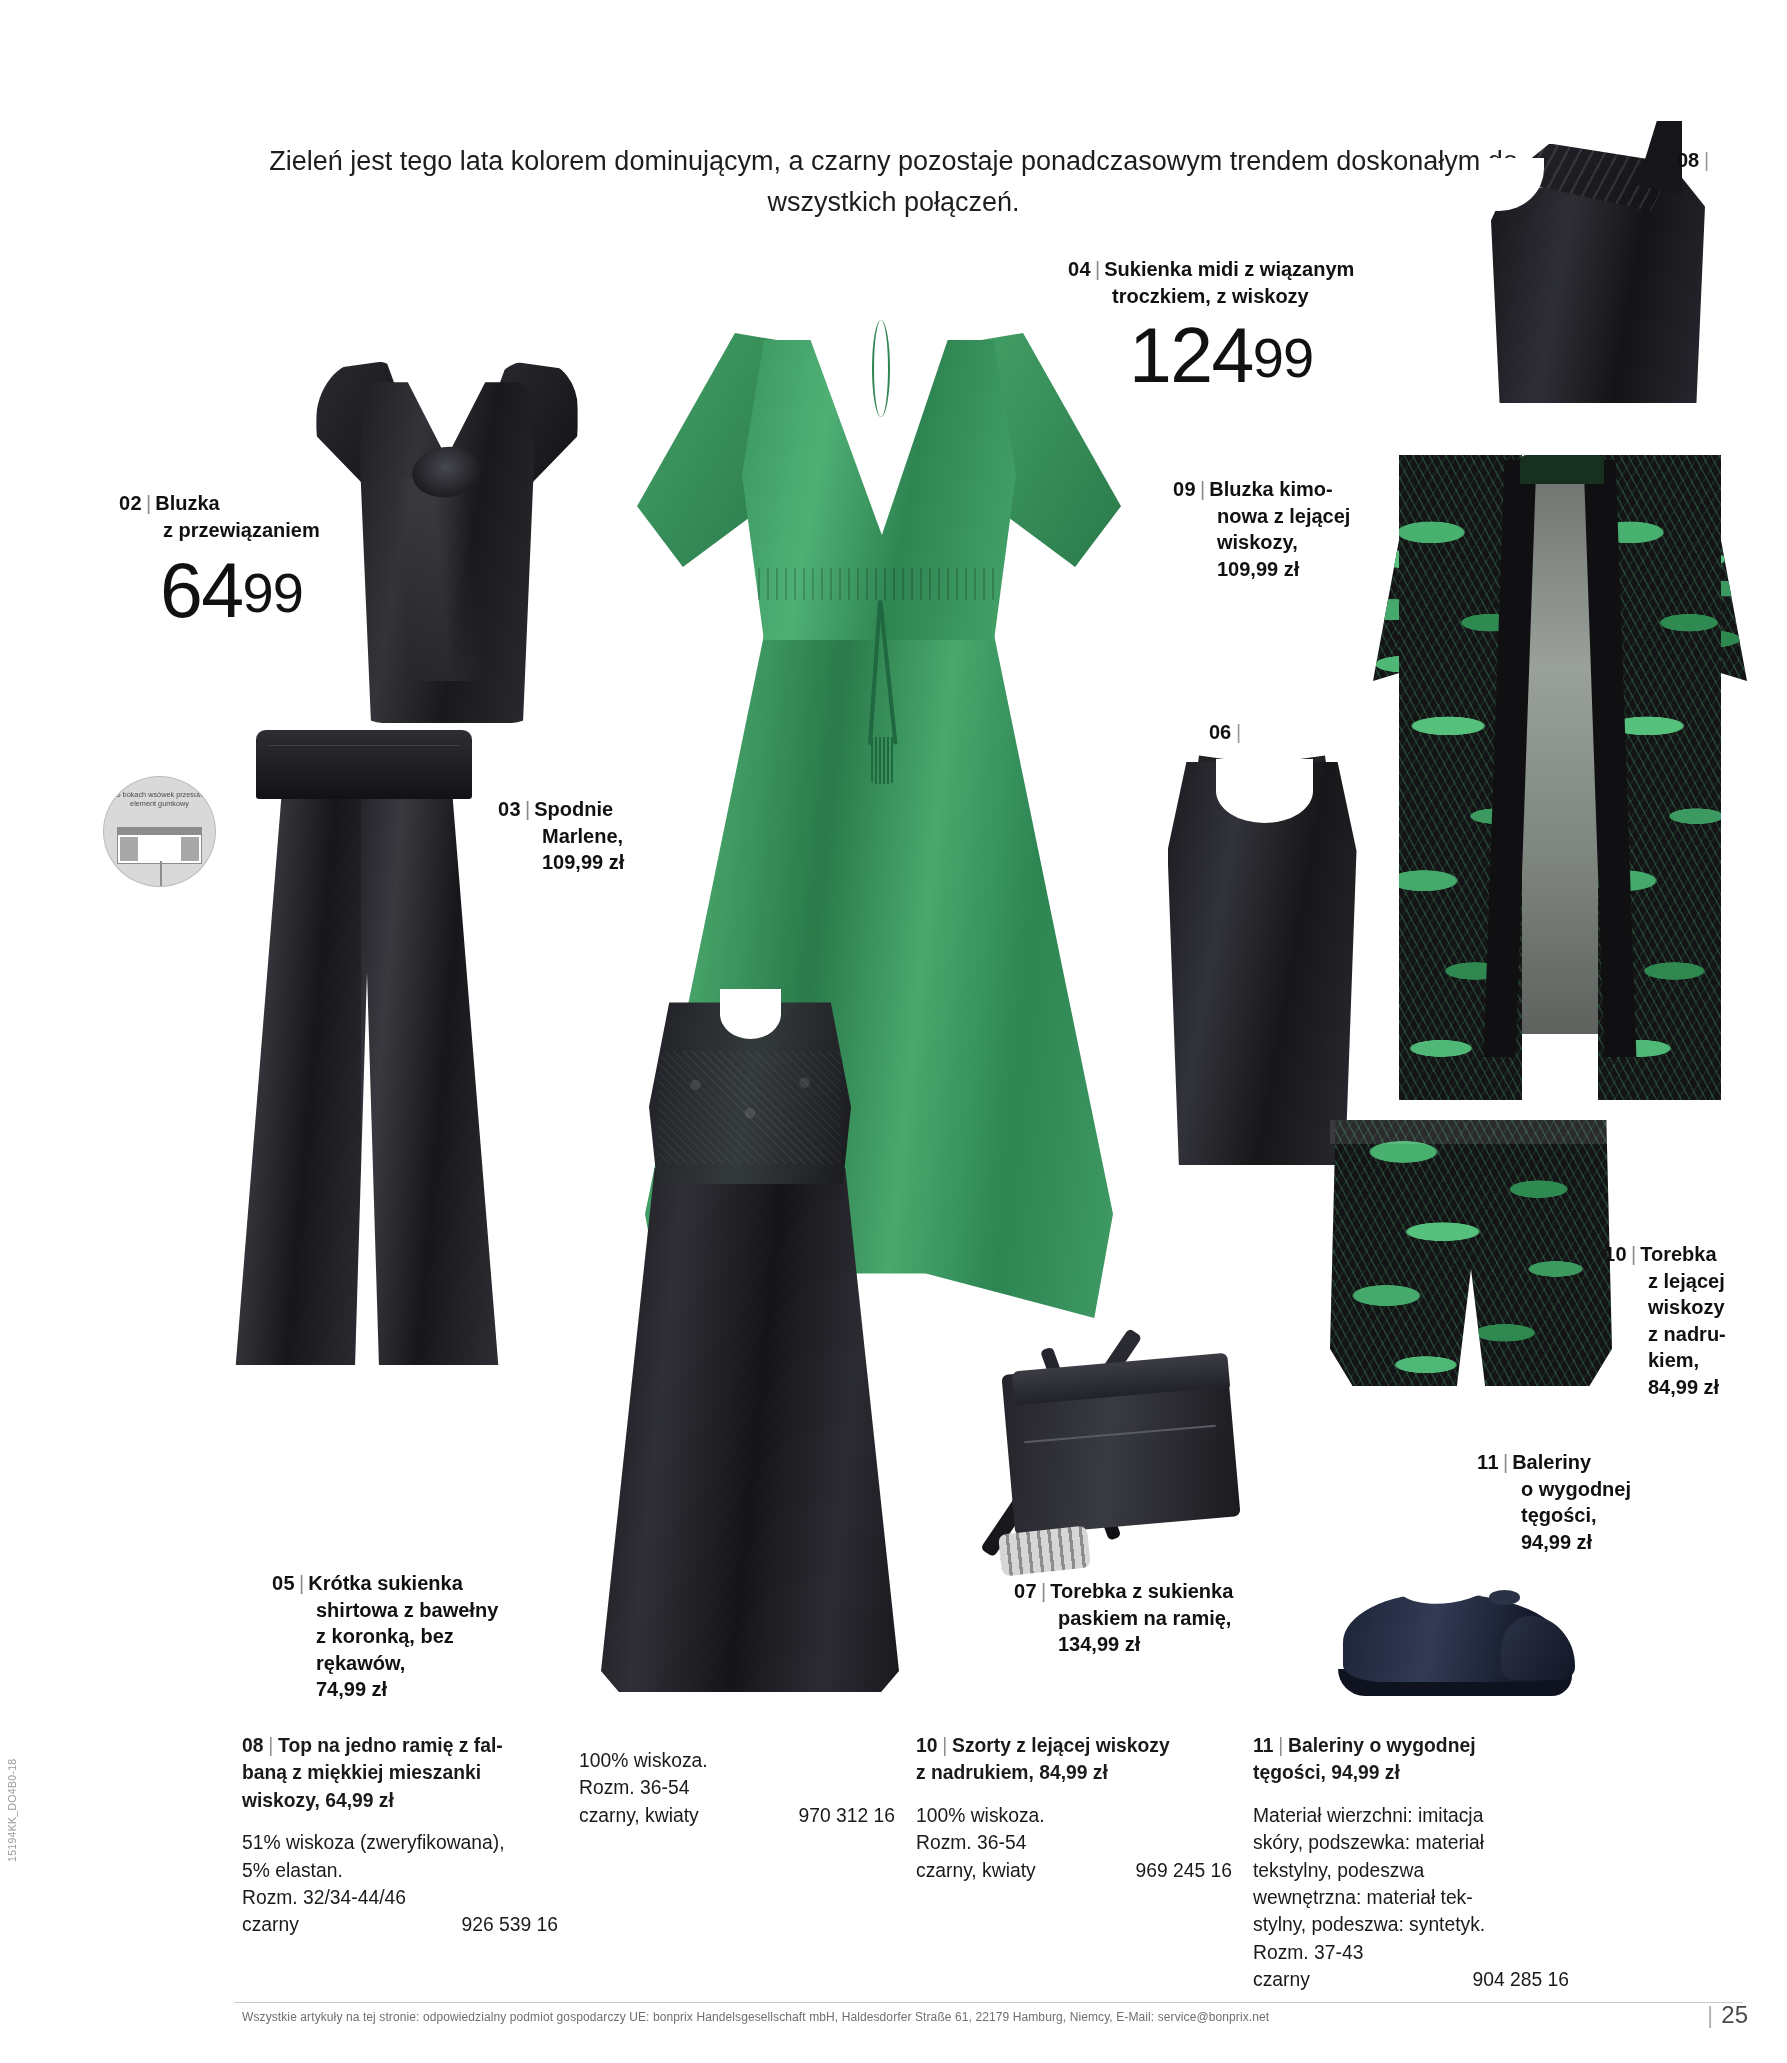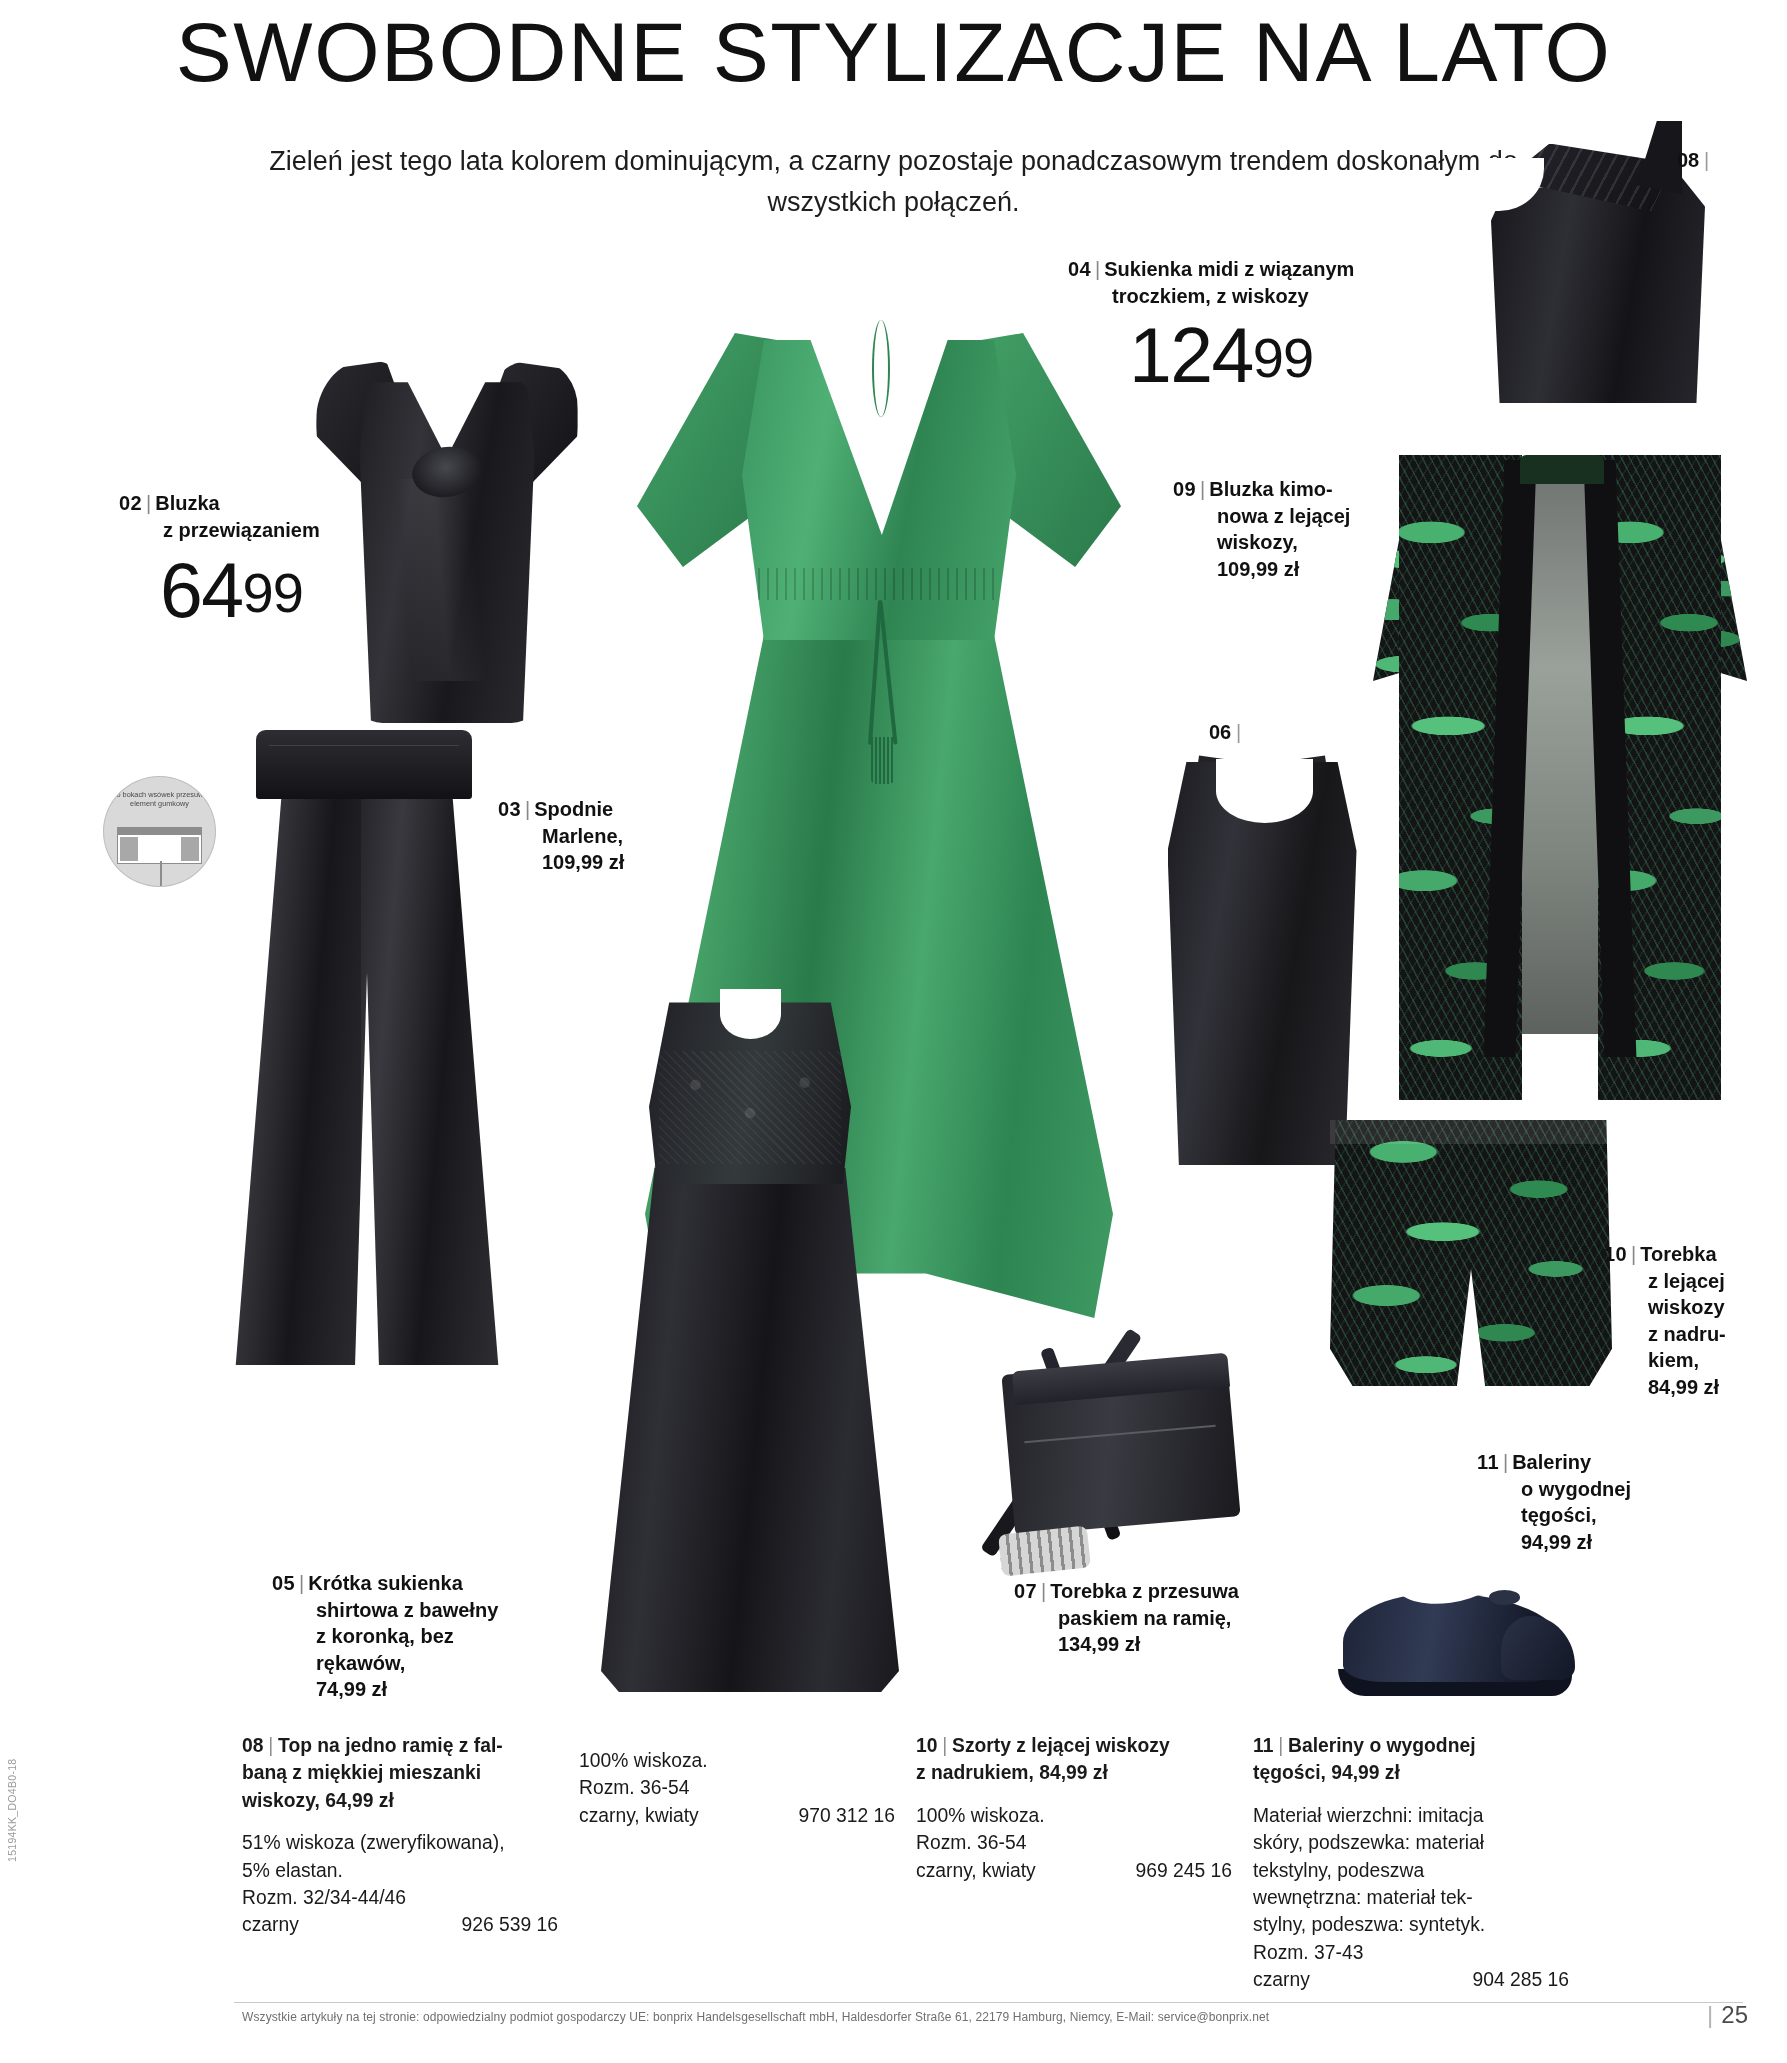--- a/index.html
+++ b/index.html
@@ -410,21 +410,20 @@
   #art-toponeshoulder .armhole {
     position: absolute; left: 4.8px; top: 37px; width: 56px; height: 53px;
     background:#fff; border-radius: 0 0 80% 10%;
   }
 </style>
 </head>
 <body>
 
 <div class="page">
 
-  <h1 id="headline">SWOBODNE STYLIZACJE NA LATO</h1>
   <p id="subhead">Zieleń jest tego lata kolorem dominującym, a czarny pozostaje ponadczasowym trendem doskonałym do wszystkich połączeń.</p>
 
   <div class="art" id="art-toponeshoulder">
     <div class="b"></div>
     <div class="ruffle"></div>
     <div class="strap"></div>
     <div class="armhole"></div>
   </div>
 
   <div class="art" id="art-blouse">
@@ -541,21 +540,21 @@
 
   <div class="cap" style="left:272px; top:1570px; width:290px;">
     <span class="num">05</span><span class="bar">|</span><span class="ttl">Krótka sukienka</span>
     <span class="l ind">shirtowa z bawełny</span>
     <span class="l ind">z koronką, bez</span>
     <span class="l ind">rękawów,</span>
     <span class="l ind">74,99 zł</span>
   </div>
 
   <div class="cap" style="left:1014px; top:1578px; width:322px;">
-    <span class="num">07</span><span class="bar">|</span><span class="ttl">Torebka z przesuwa</span>
+    <span class="num">07</span><span class="bar">|</span><span class="ttl">Torebka z sukienka</span>
     <span class="l ind">paskiem na ramię,</span>
     <span class="l ind">134,99 zł</span>
   </div>
 
   <div class="cap" style="left:1173px; top:476px; width:234px;">
     <span class="num">09</span><span class="bar">|</span><span class="ttl">Bluzka kimo-</span>
     <span class="l ind">nowa z lejącej</span>
     <span class="l ind">wiskozy,</span>
     <span class="l ind">109,99 zł</span>
   </div>

